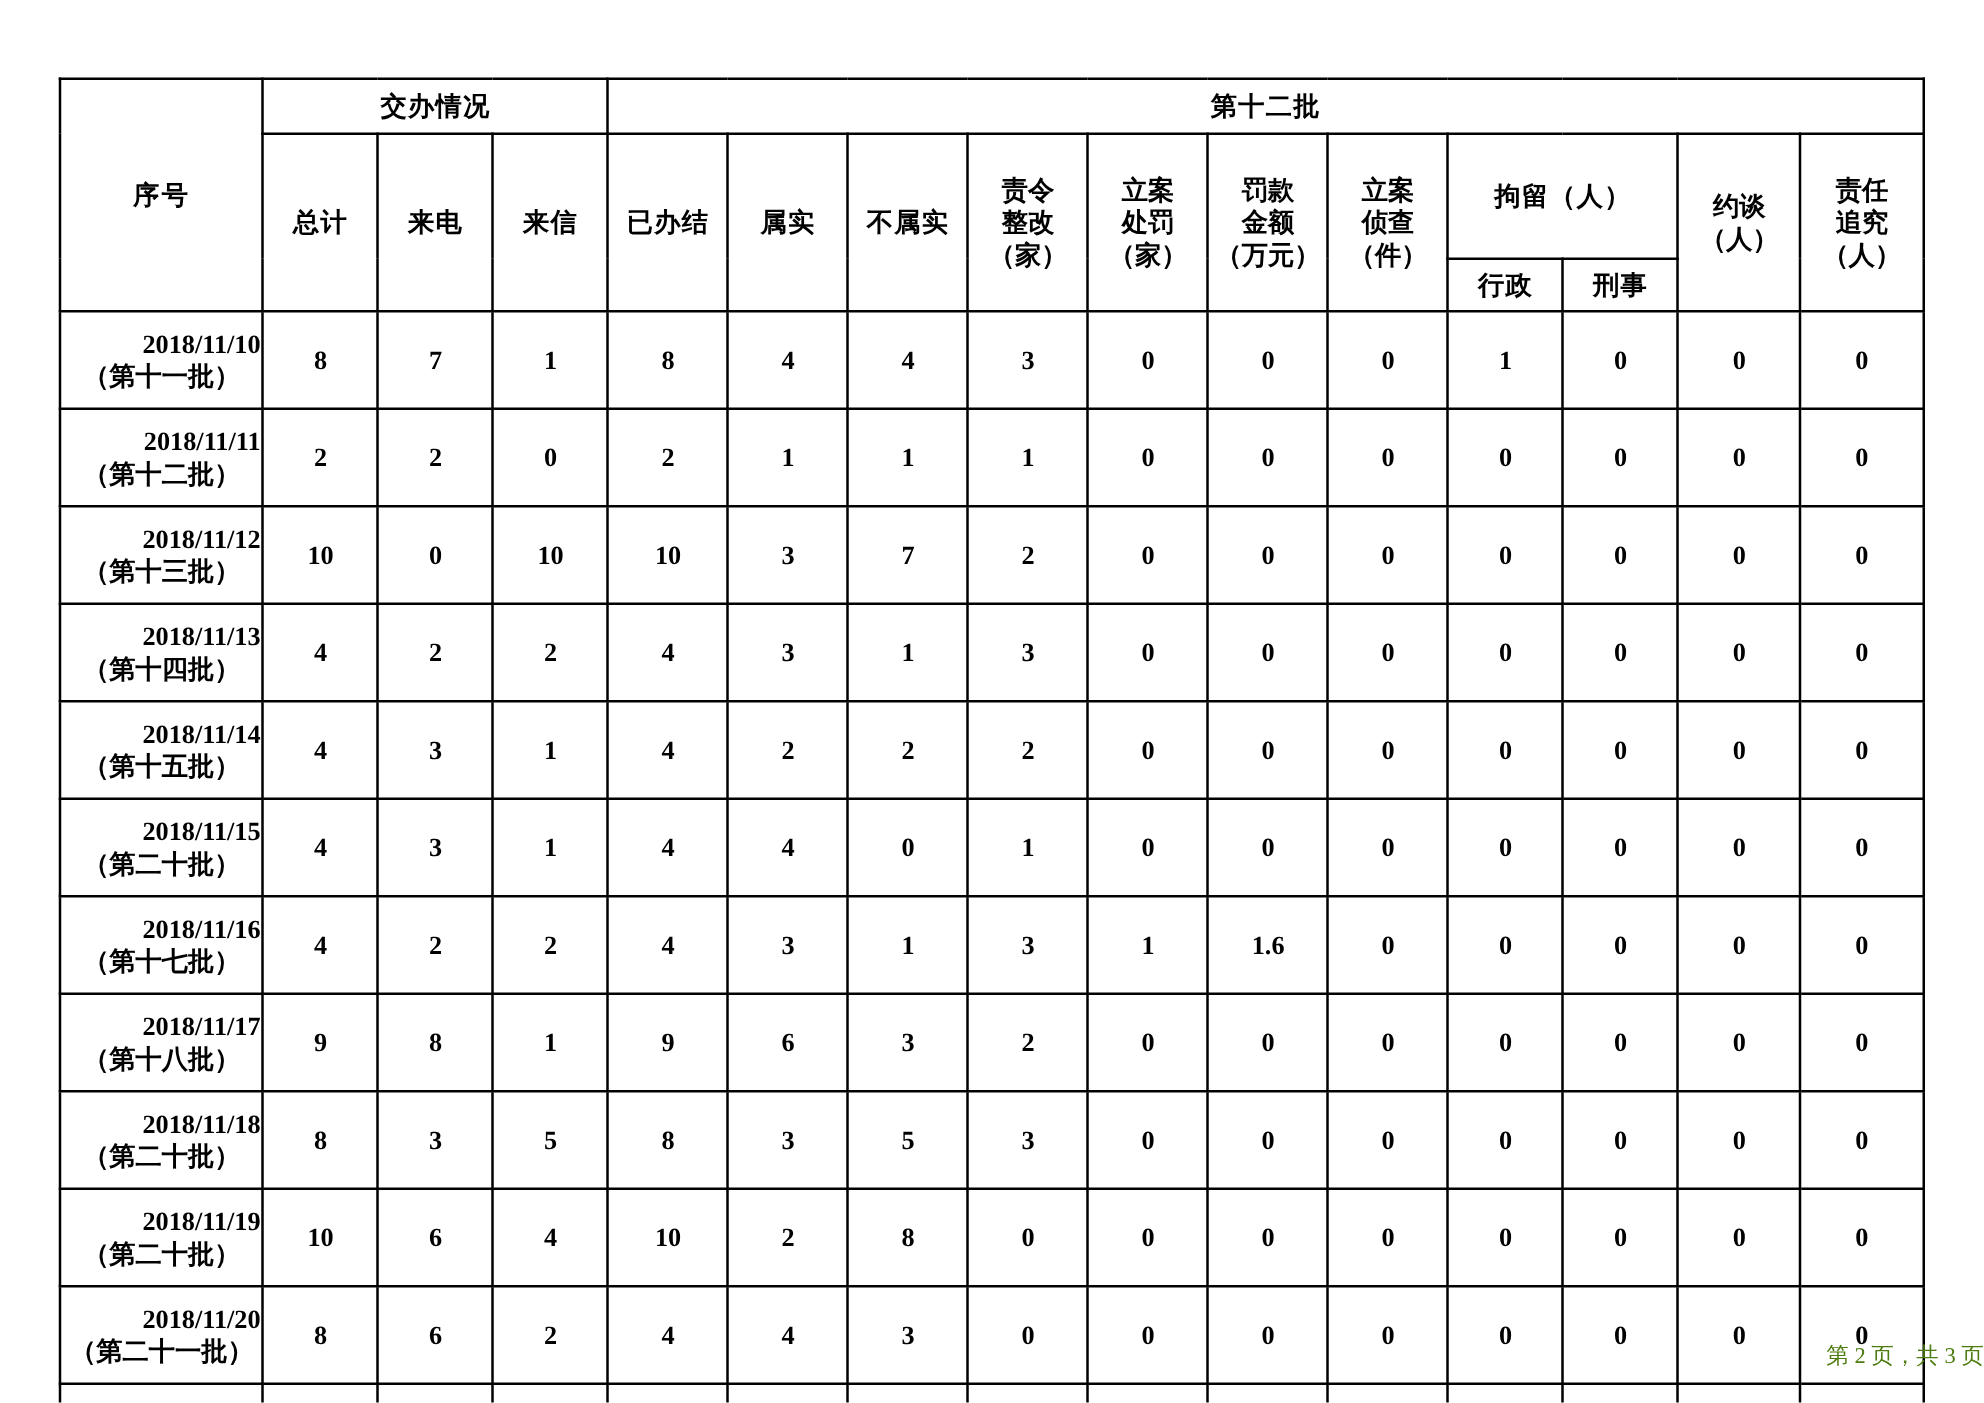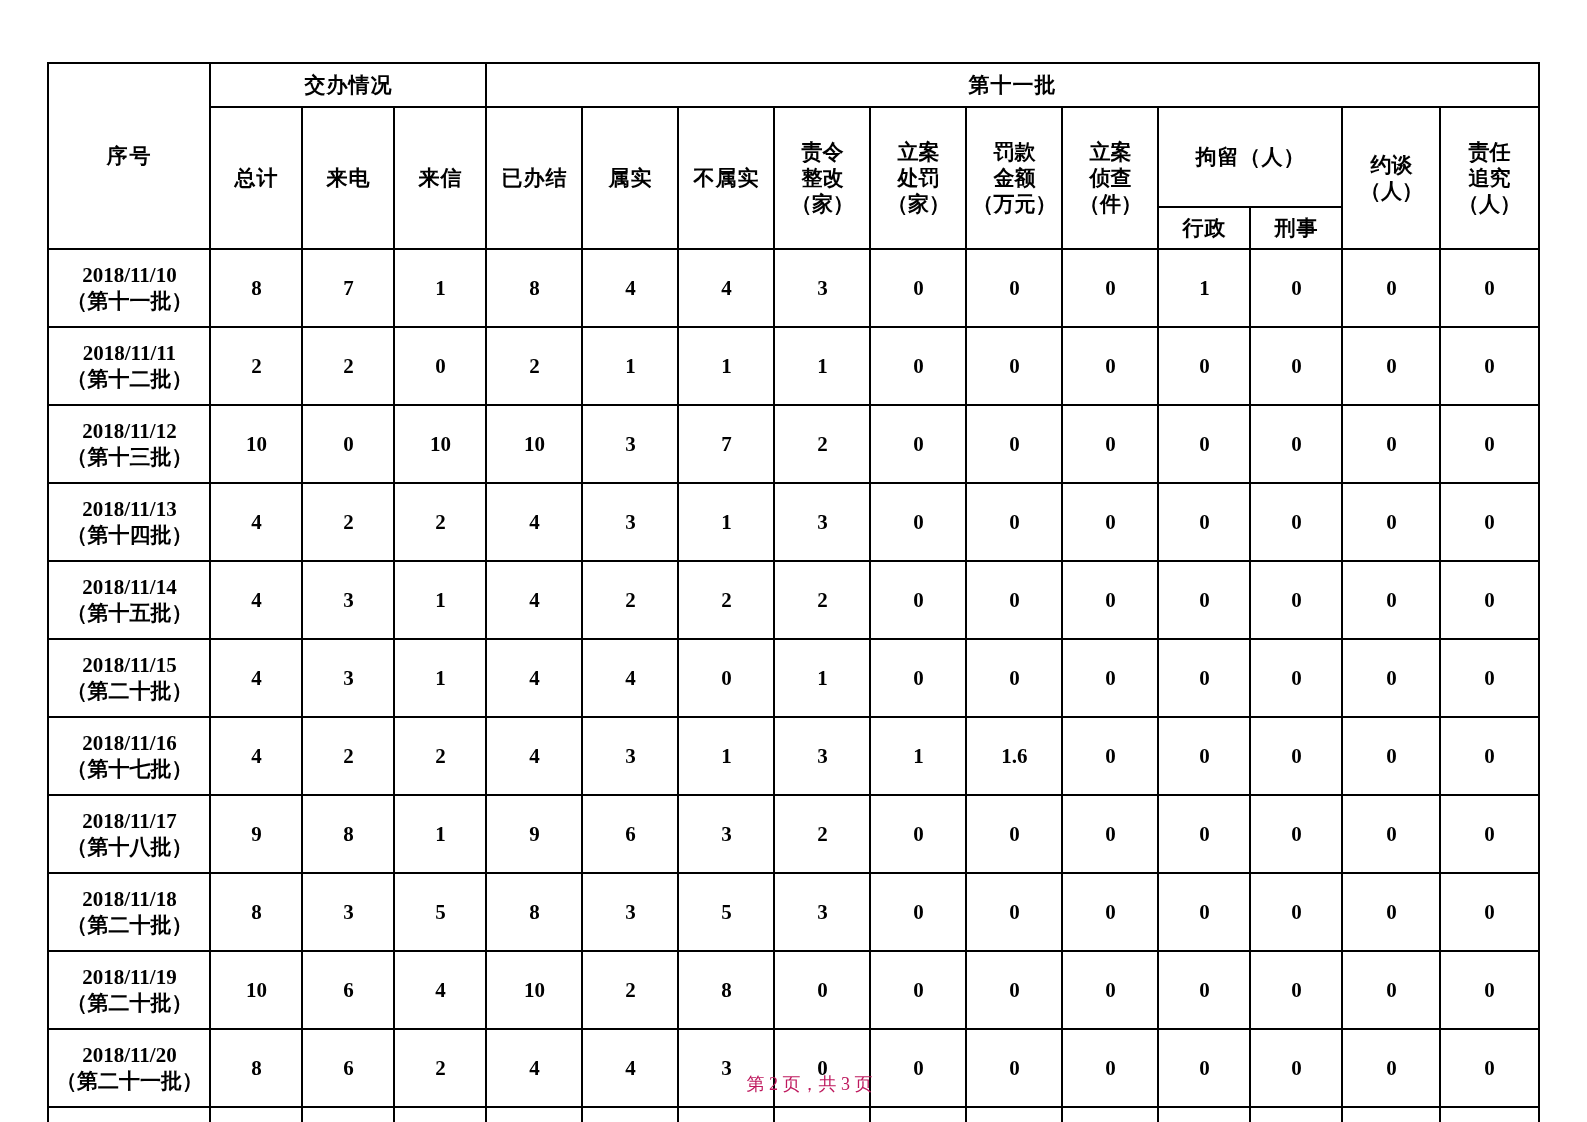--- a/index.html
+++ b/index.html
@@ -58,32 +58,32 @@
     height: 72px;
     font-size: 22px;
     font-weight: bold;
   }
   td.label {
     font-size: 21px;
     letter-spacing: 0px;
     line-height: 1.35;
     white-space: nowrap;
   }
-  td.label .l1 { display: block; }
+  td.label .l1 { display: block; text-align: right; }
   td.label .l2 { display: block; }
   .stack span { display: block; }
   .footer {
     position: absolute;
     left: 0;
     right: 0;
     bottom: 26px;
-    text-align: center;
+    text-align: right;
     font-size: 18px;
     font-family: "Liberation Serif", "DejaVu Serif", serif;
-    color: #be185d;
+    color: #4d7c0f;
     padding-left: 32px;
   }
   
   col.c-seq { width: 162px; }
   col.c-num { width: 92px; }
   col.c-num2 { width: 96px; }
   col.c-wide { width: 98px; }
 </style>
 </head>
 <body>
@@ -105,21 +105,21 @@
         <col class="c-num2">
       <col class="c-num">
         <col class="c-num">
       <col class="c-wide">
         <col class="c-wide">
     </colgroup>
     <thead>
       <tr class="grp-head">
         <td rowspan="3" class="seq-head">序号</td>
         <td colspan="3">交办情况</td>
-        <td colspan="11">第十一批</td>
+        <td colspan="11">第十二批</td>
       </tr>
       <tr class="col-head">
         <td rowspan="2">总计</td>
         <td rowspan="2">来电</td>
         <td rowspan="2">来信</td>
         <td rowspan="2">已办结</td>
         <td rowspan="2">属实</td>
         <td rowspan="2">不属实</td>
         <td rowspan="2" class="label stack">
           <span>责令</span>

